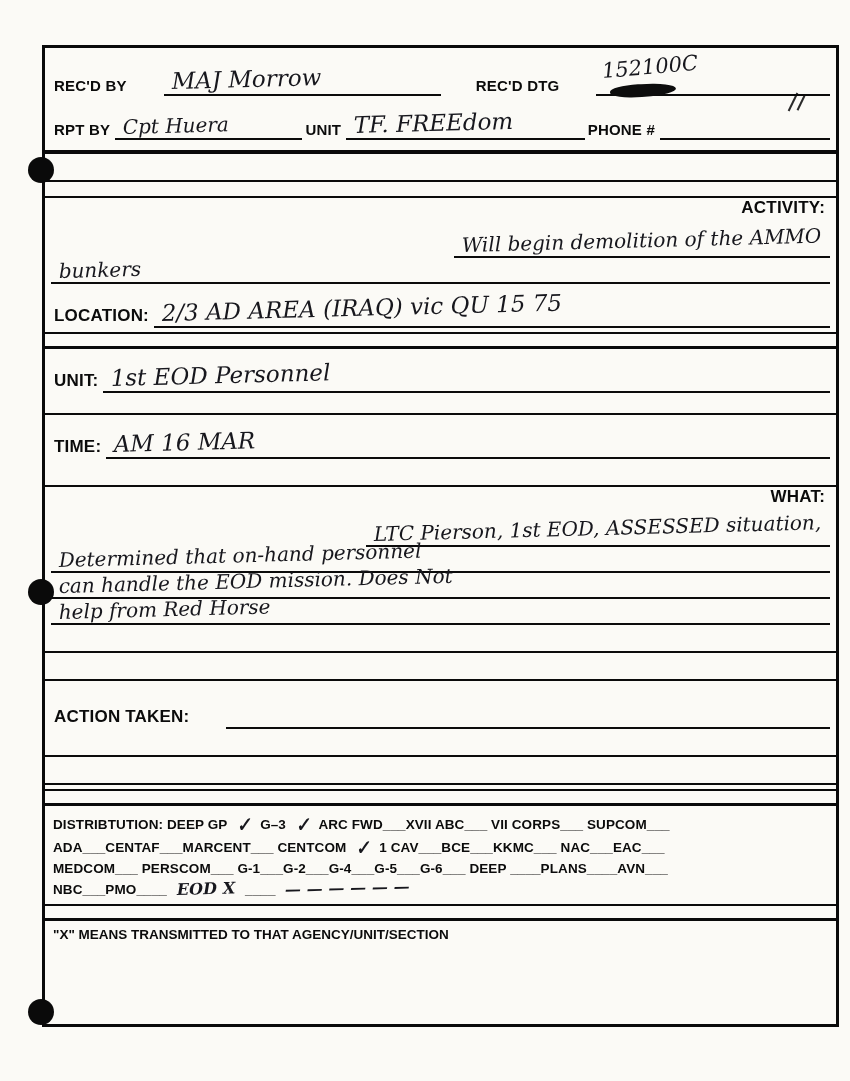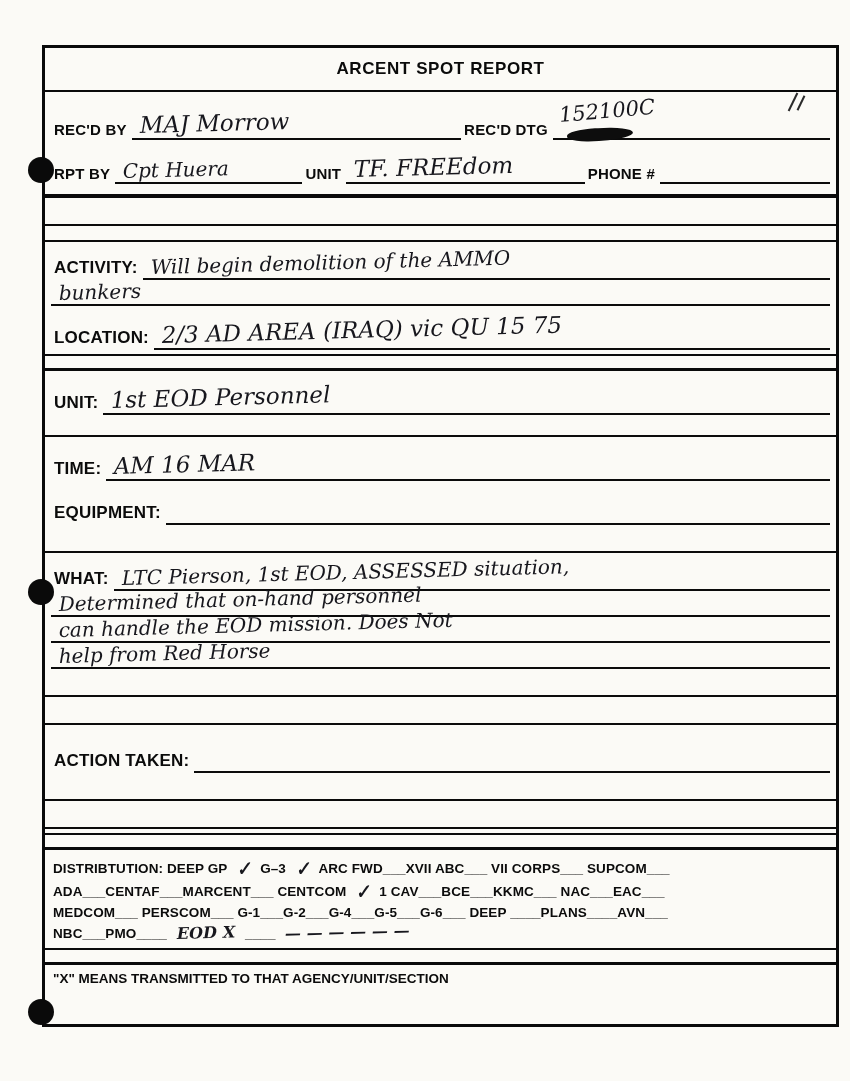--- a/index.html
+++ b/index.html
@@ -21,21 +21,21 @@
     display:flex; align-items:flex-end; padding:0 8px 1px 8px;
   }
   .hw {
     font-family:"DejaVu Serif", serif; font-style:italic; color:#17171d;
     white-space:nowrap; transform:rotate(-1.5deg); transform-origin:left bottom;
     display:inline-block; line-height:1;
   }
   .hw-lg { font-size:23px; }
   .hw-md { font-size:20px; }
   .line { border-bottom:2px solid #0b0b0b; }
-  .h44 { height:44px; } .h46 { height:38px; } .h48 { height:48px; } .h26 { height:26px; } .h20 { height:20px; } .h14 { height:14px; }
+  .h44 { height:44px; } .h46 { height:60px;flex-direction:column; } .h48 { height:48px;gap:32px; } .h26 { height:26px; } .h20 { height:20px; } .h14 { height:14px; }
   .title-row {
     height:42px; display:flex; align-items:center; justify-content:center;
     border-bottom:2px solid #0a0a0a;
   }
   .title { font-size:17px; font-weight:bold; letter-spacing:.6px; }
   .rule-thick { height:10px; border-bottom:4px solid #0a0a0a; }
   .dbl { height:12px; margin-top:4px; border-top:2px solid #0a0a0a; border-bottom:3px solid #0a0a0a; }
   .dtg-val { transform:rotate(-5deg) translateY(-11px); font-size:21px; }
   .scribble {
     position:absolute; left:14px; bottom:-3px; width:66px; height:13px;
@@ -68,23 +68,20 @@
 <body>
 
 <div class="page">
   <div class="hole hole1"></div>
   <div class="hole hole2"></div>
   <div class="hole hole3"></div>
 
   <div class="form" style="position:absolute;">
     <span class="initials"></span>
 
-    <div class="title-row">
-      <span class="title">ARCENT SPOT REPORT</span>
-    </div>
 
     <div class="row h48">
       <span class="lbl lbl-sm">REC'D BY</span>
       <span class="fill flex12">
         <span class="hw hw-lg">MAJ Morrow</span>
       </span>
       <span class="lbl lbl-sm">REC'D DTG</span>
       <span class="fill">
         <span class="scribble"></span>
         <span class="hw dtg-val">152100C</span>
@@ -139,26 +136,20 @@
     </div>
     <div class="line h20"></div>
 
     <div class="row h44">
       <span class="lbl lbl-lg">TIME:</span>
       <span class="fill">
         <span class="hw hw-lg">AM  16 MAR</span>
       </span>
     </div>
 
-    <div class="row h44">
-      <span class="lbl lbl-lg">EQUIPMENT:</span>
-      <span class="fill">
-        <span class="hw hw-md"></span>
-      </span>
-    </div>
     <div class="line h26"></div>
 
 
     <div class="row h46">
       <span class="lbl lbl-lg">WHAT:</span>
       <span class="fill">
         <span class="hw hw-md">LTC Pierson, 1st EOD, ASSESSED situation,</span>
       </span>
     </div>
     <div class="row h26">

